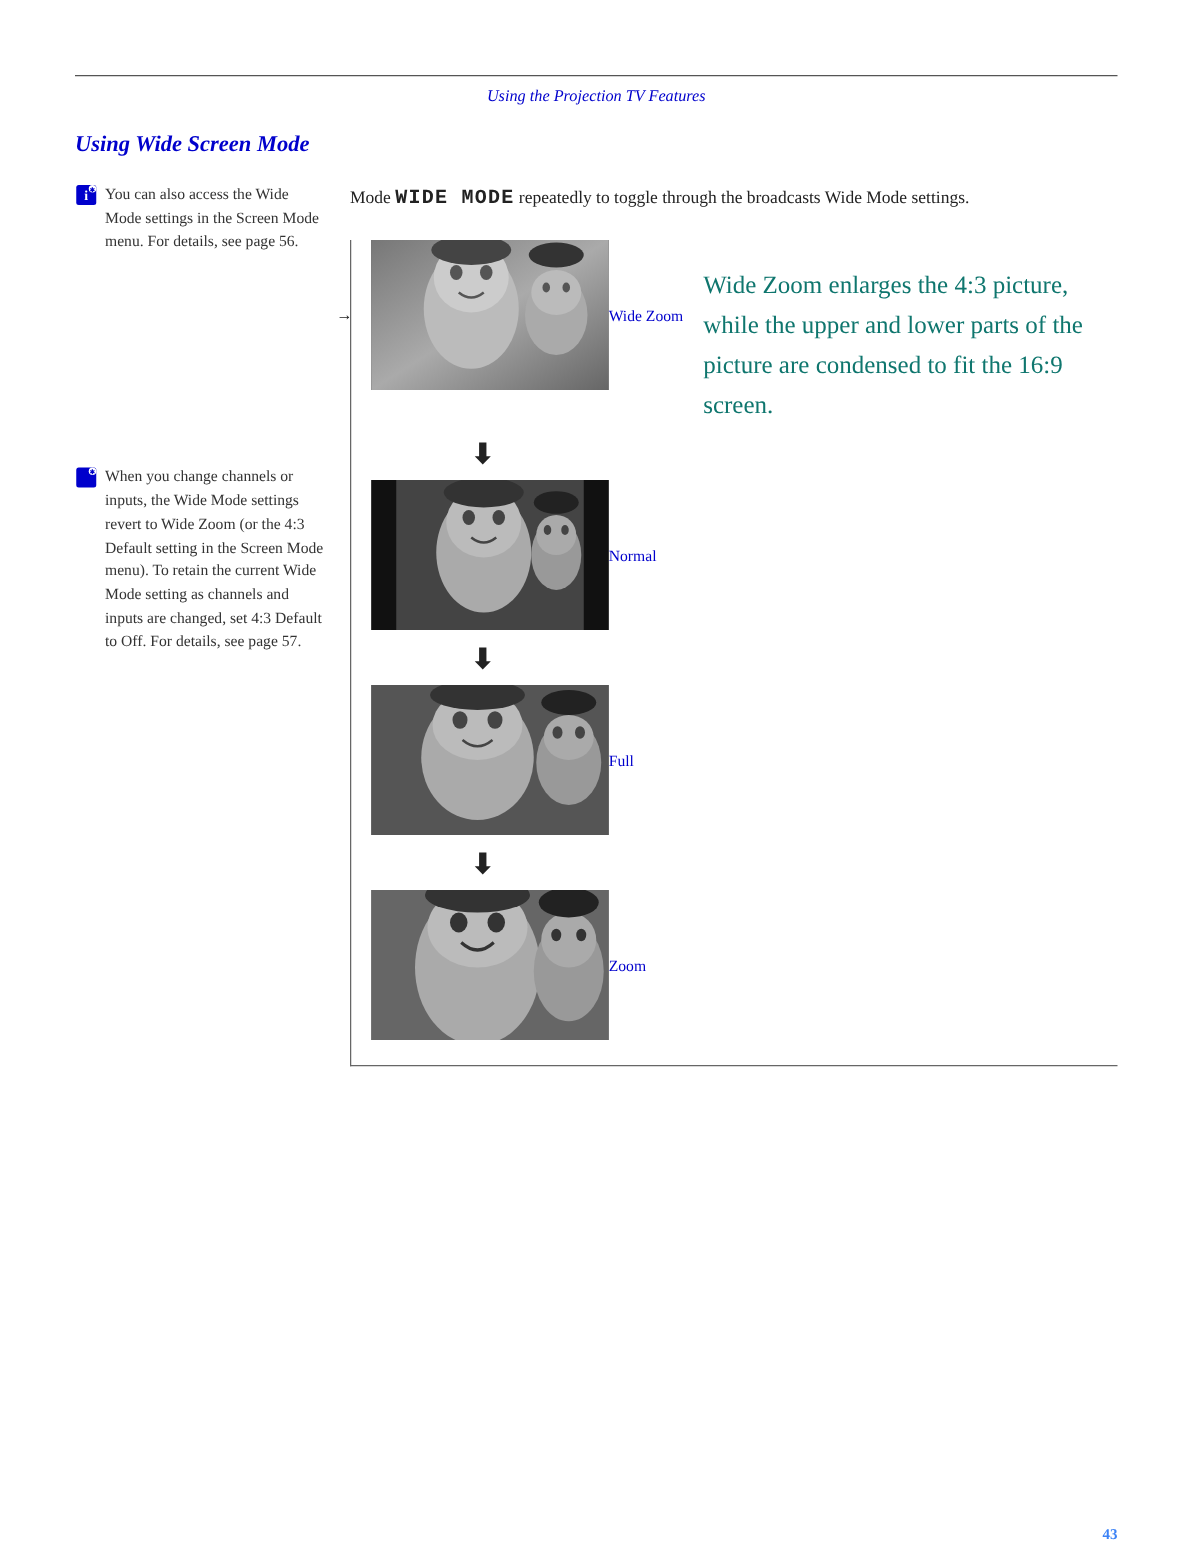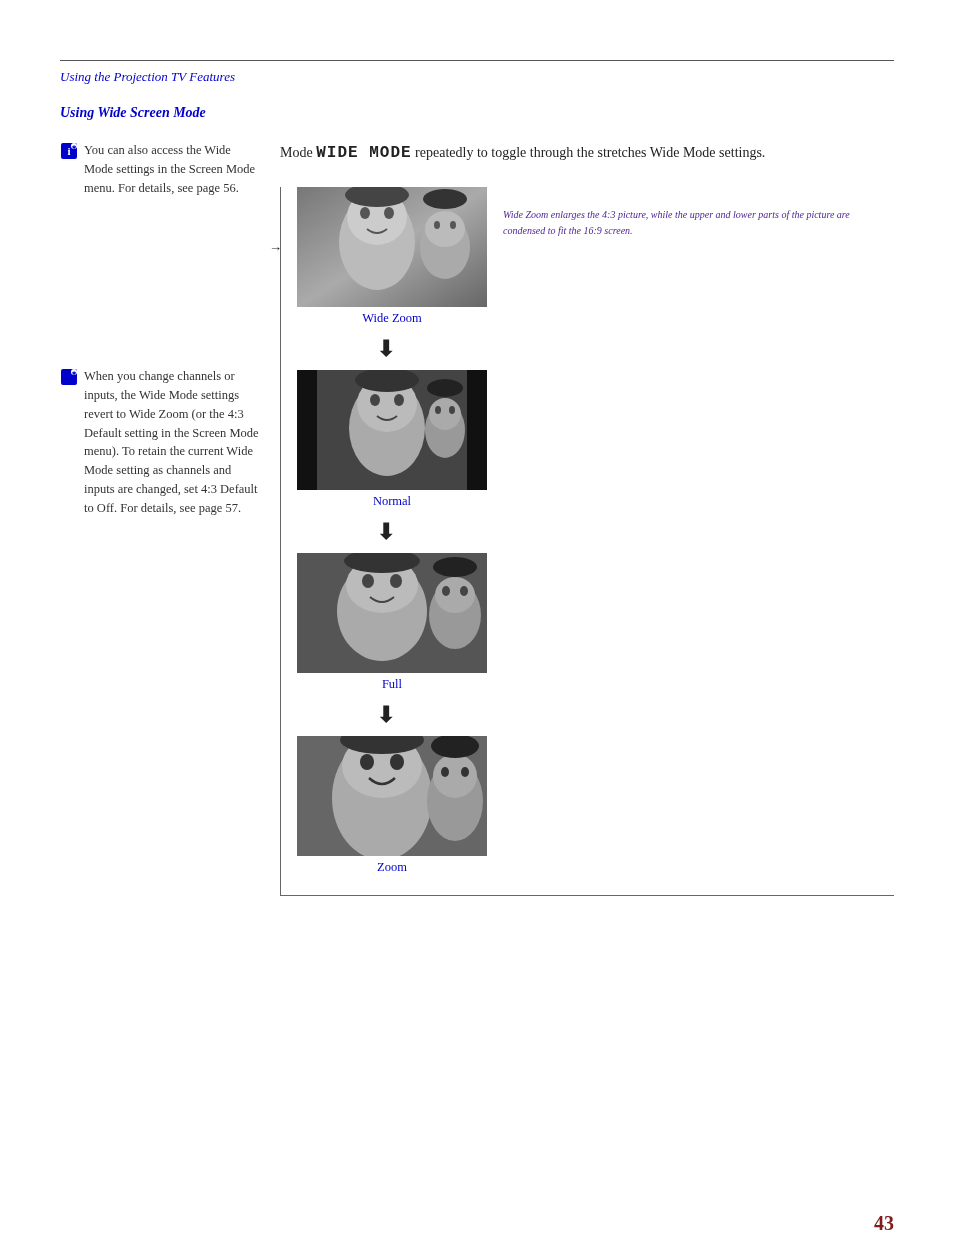--- a/index.html
+++ b/index.html
@@ -23,35 +23,35 @@
 
     
     .top-rule {
       border-top: 1.5px solid #555;
       margin: 60px 60px 0 60px;
     }
 
     
     .page-header {
       display: flex;
-      justify-content: flex-start;
+      justify-content: center;
       padding: 8px 60px 12px 60px;
     }
 
     .header-title {
       font-style: italic;
       color: #0000cc;
       font-size: 13px;
     }
 
     
     .section-title {
       color: #0000cc;
       font-style: italic;
-      font-size: 14px;
+      font-size: 18px;
       font-weight: bold;
       margin: 8px 60px 20px 60px;
     }
 
     
     .main-content {
       display: flex;
       margin: 0 60px;
       gap: 20px;
     }
@@ -105,21 +105,21 @@
 
     .wide-mode-keyword {
       font-family: 'Courier New', monospace;
       font-size: 16px;
       font-weight: bold;
       letter-spacing: 1px;
     }
 
     .mode-image-col {
       display: flex;
-      flex-direction: column;
+      flex-direction: row;
       align-items: center;
     }
 
     .mode-image {
       width: 190px;
       height: 120px;
       background: #888;
       position: relative;
       overflow: hidden;
       display: flex;
@@ -148,26 +148,25 @@
 
     .mode-label {
       color: #0000cc;
       font-size: 12.5px;
       text-align: center;
       margin-top: 4px;
       font-weight: normal;
     }
 
     .mode-description {
-      font-size: 10px;
-      color: #4c1d95;
+      font-size: 20px;
+      color: #0f766e;
       line-height: 1.6;
       flex: 1;
       padding-top: 20px;
-      font-style: italic;
     }
 
     .mode-row {
       display: flex;
       flex-direction: row;
       align-items: flex-start;
       gap: 16px;
       margin-bottom: 10px;
     }
 
@@ -177,23 +176,23 @@
       padding-left: 16px;
       padding-bottom: 10px;
       position: relative;
     }
 
     
     .page-number {
       position: absolute;
       bottom: 60px;
       right: 60px;
-      font-size: 20px;
+      font-size: 12px;
       font-weight: bold;
-      color: #7f1d1d;
+      color: #3b82f6;
     }
 
     .sidebar-spacer {
       height: 140px;
     }
   </style>
 </head>
 <body>
 
 <div class="page-container">
@@ -233,21 +232,21 @@
           </svg>
         </div>
         <p>When you change channels or inputs, the Wide Mode settings revert to Wide Zoom (or the 4:3 Default setting in the Screen Mode menu). To retain the current Wide Mode setting as channels and inputs are changed, set 4:3 Default to Off. For details, see page 57.</p>
       </div>
     </div>
 
     <div class="content-right">
 
 
       <p class="press-instruction">
-        <span>Mode </span><span class="wide-mode-keyword">WIDE MODE</span><span> repeatedly to toggle through the stretches Wide Mode settings.</span>
+        <span>Mode </span><span class="wide-mode-keyword">WIDE MODE</span><span> repeatedly to toggle through the broadcasts Wide Mode settings.</span>
       </p>
 
       <div class="outer-box">
 
         <div style="position:absolute; left:-12px; top:52px; font-size:13px; color:#222;">→</div>
 
         <div class="mode-row">
           <div class="mode-image-col">
             <div class="mode-image img-wide-zoom">
 

